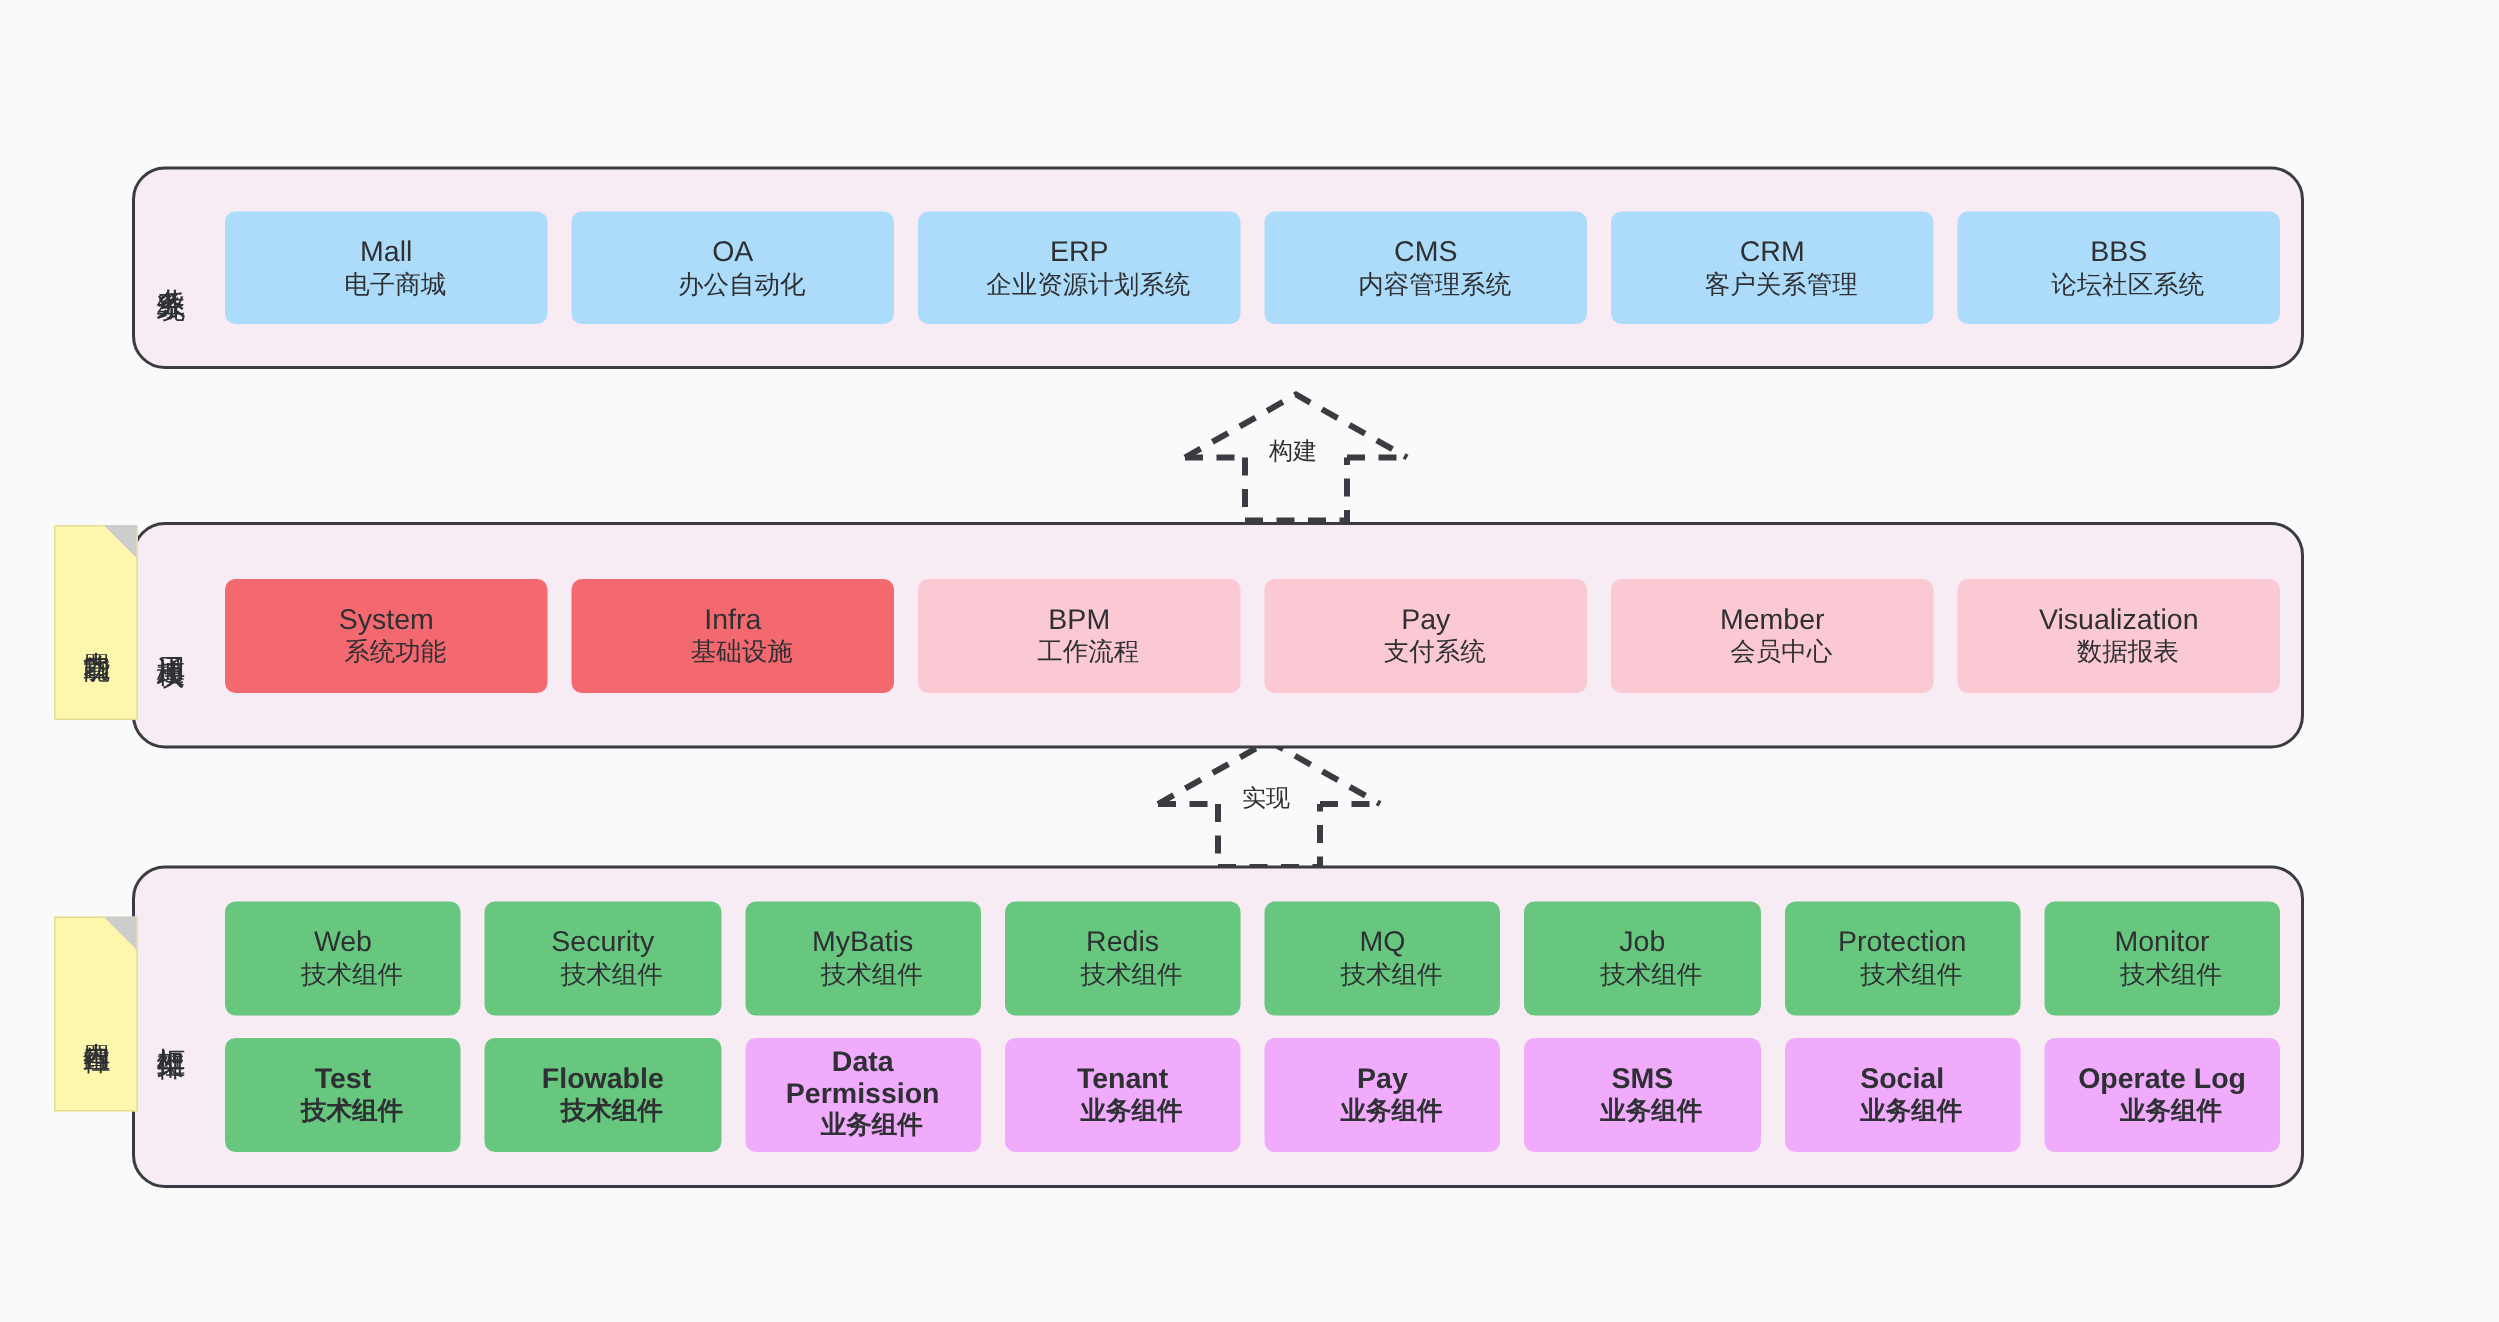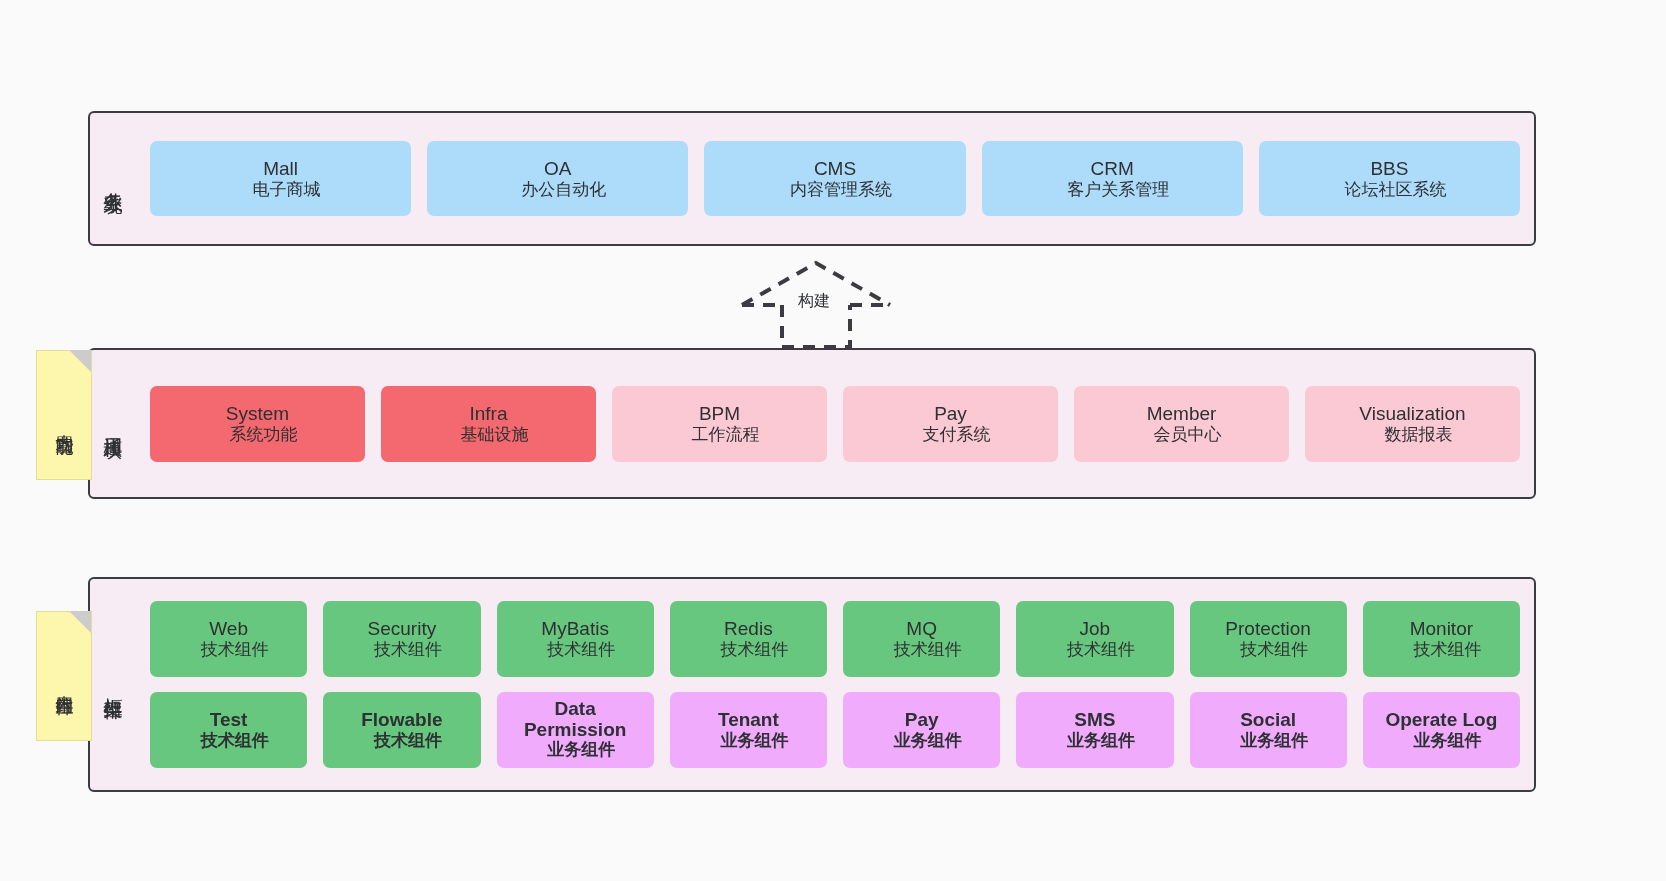--- a/index.html
+++ b/index.html
@@ -49,21 +49,21 @@
     letter-spacing: 1px;
     color: #2e3033;
     padding-top: 14px;
   }
 
   
   .layer {
     position: absolute;
     background: #f7ebf4;
     border: 2px solid #3b3b42;
-    border-radius: 6px;
+    border-radius: 22px;
     display: flex;
     align-items: stretch;
     z-index: 3;
   }
   .layer-title {
     width: 46px;
     flex: 0 0 46px;
     display: flex;
     align-items: center;
     justify-content: center;
@@ -131,36 +131,40 @@
       <div class="row" style="height:75px;">
         <div class="card blue">
           <div class="t">Mall</div>
           <div class="s">电子商城</div>
         </div>
         <div class="card blue">
           <div class="t">OA</div>
           <div class="s">办公自动化</div>
         </div>
         <div class="card blue">
+          <div class="t">ERP</div>
+          <div class="s">企业资源计划系统</div>
+        </div>
+        <div class="card blue">
           <div class="t">CMS</div>
           <div class="s">内容管理系统</div>
         </div>
         <div class="card blue">
           <div class="t">CRM</div>
           <div class="s">客户关系管理</div>
         </div>
         <div class="card blue">
           <div class="t">BBS</div>
           <div class="s">论坛社区系统</div>
         </div>
       </div>
     </div>
   </div>
 
-  <div class="conn" style="left:734px; top:255px; width:190px; height:95px;text-decoration:underline;">
+  <div class="conn" style="left:782px; top:255px; width:190px; height:95px;text-decoration:underline;">
     <svg width="190" height="95" viewBox="0 0 190 95">
       <path d="M 8 50 L 82 8 L 156 50" fill="none" stroke="#3b3b42" stroke-width="4" stroke-dasharray="12,9" stroke-linecap="butt"></path>
       <path d="M 48 50 L 48 92 L 116 92 L 116 50" fill="none" stroke="#3b3b42" stroke-width="4" stroke-dasharray="12,9" stroke-linecap="butt"></path>
       <path d="M 8 50 L 48 50 M 116 50 L 156 50" fill="none" stroke="#3b3b42" stroke-width="4" stroke-dasharray="12,9" stroke-linecap="butt"></path>
     </svg>
     <div class="lbl" style="left:62px; top:36px;">构建</div>
   </div>
 
   <div class="note" style="left:36px; top:350px; height:130px;">
     <div class="fold"></div>
@@ -195,20 +199,28 @@
           <div class="s">会员中心</div>
         </div>
         <div class="card pink">
           <div class="t">Visualization</div>
           <div class="s">数据报表</div>
         </div>
       </div>
     </div>
   </div>
 
+  <div class="conn" style="left:764px; top:486px; width:190px; height:95px;">
+    <svg width="190" height="95" viewBox="0 0 190 95">
+      <path d="M 8 50 L 82 8 L 156 50" fill="none" stroke="#3b3b42" stroke-width="4" stroke-dasharray="12,9" stroke-linecap="butt"></path>
+      <path d="M 48 50 L 48 92 L 116 92 L 116 50" fill="none" stroke="#3b3b42" stroke-width="4" stroke-dasharray="12,9" stroke-linecap="butt"></path>
+      <path d="M 8 50 L 48 50 M 116 50 L 156 50" fill="none" stroke="#3b3b42" stroke-width="4" stroke-dasharray="12,9" stroke-linecap="butt"></path>
+    </svg>
+    <div class="lbl" style="left:62px; top:36px;">实现</div>
+  </div>
 
   <div class="note" style="left:36px; top:611px; height:130px;">
     <div class="fold"></div>
     <div class="fold-edge"></div>
     <div class="note-label">内置组件</div>
   </div>
 
   <div class="layer" id="layer-framework-component" style="left:88px; top:577px; width:1448px; height:215px;align-items:center;">
     <div class="layer-title">
       <span>框架组件</span>

